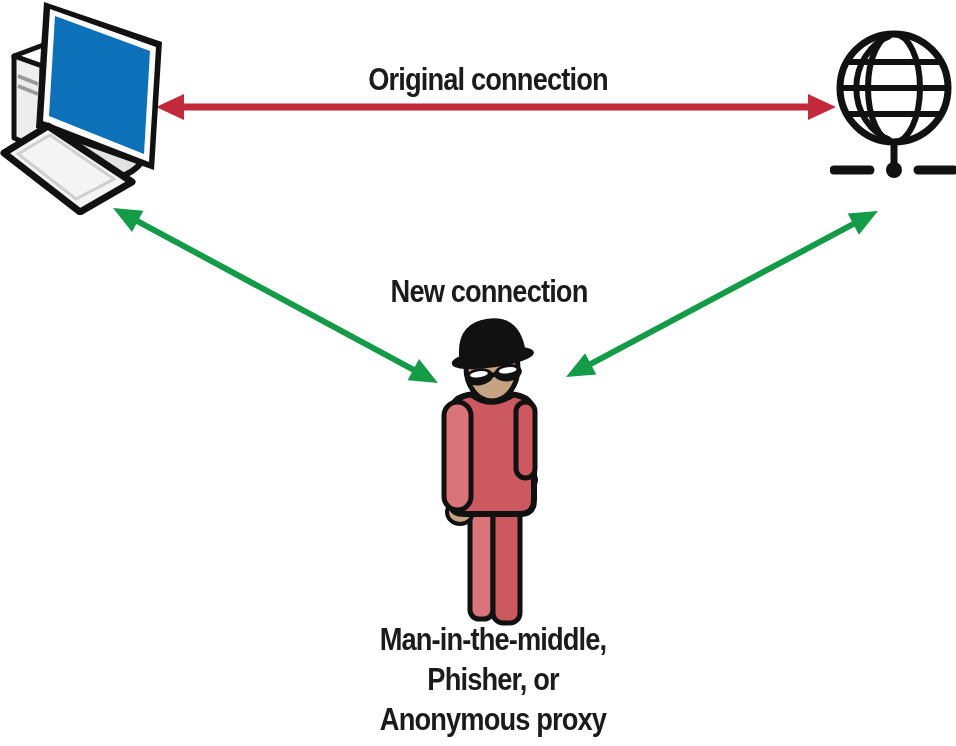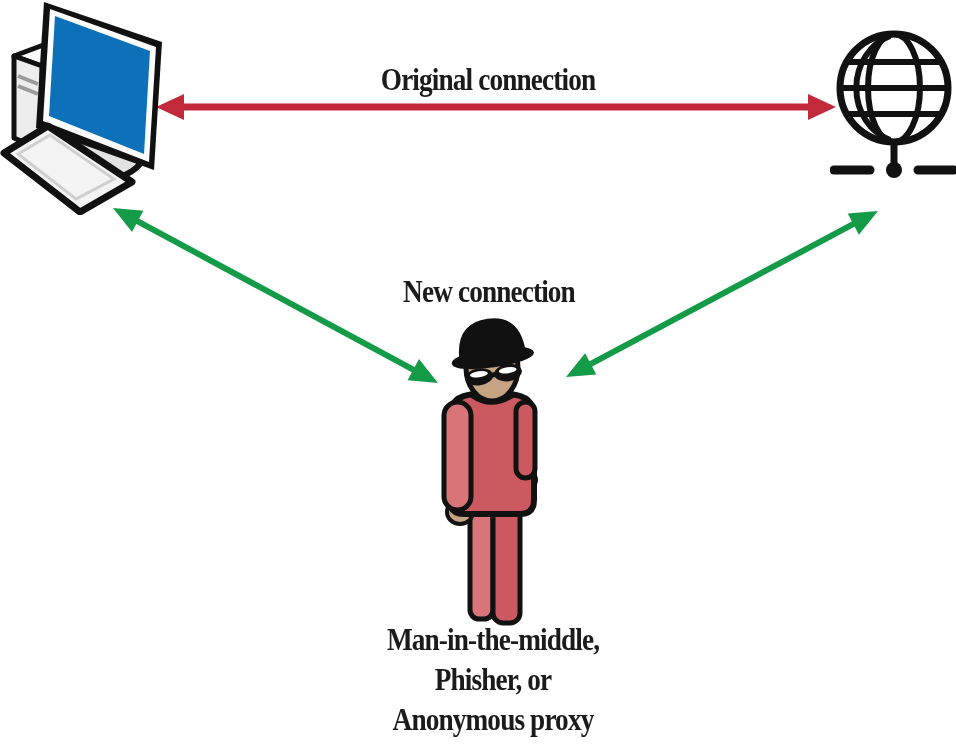--- a/index.html
+++ b/index.html
@@ -1,19 +1,19 @@
 <!DOCTYPE html>
 <html style="--original-connection-arrow: #c2293a; --new-connection-arrow: #149b48; --monitor-screen: #0c71b8; --attacker-shirt: #cd5960; --attacker-shirt-light: #d97579; --attacker-skin: #c6a383; --text: #1b1b1b; --background: #ffffff;"><head>
 <meta charset="utf-8">
 <style>
   html,body{margin:0;padding:0;background:var(--background,#fff);}
   .canvas{
     position:relative;width:956px;height:746px;margin:0 auto;
     background:var(--background,#ffffff);overflow:hidden;
-    font-family:Liberation Serif, serif;
+    font-family:Liberation Sans, sans-serif;
   }
   .icon{position:absolute;}
   .label{
     position:absolute;text-align:center;color:var(--text,#1b1b1b);
     font-size:31px;font-weight:700;letter-spacing:-1px;
     transform:scaleX(0.88);transform-origin:center top;
     white-space:pre-line;line-height:40px;
   }
   #original-label{left:104px;top:60px;width:768px;}
   #new-label{left:105px;top:272px;width:768px;}

